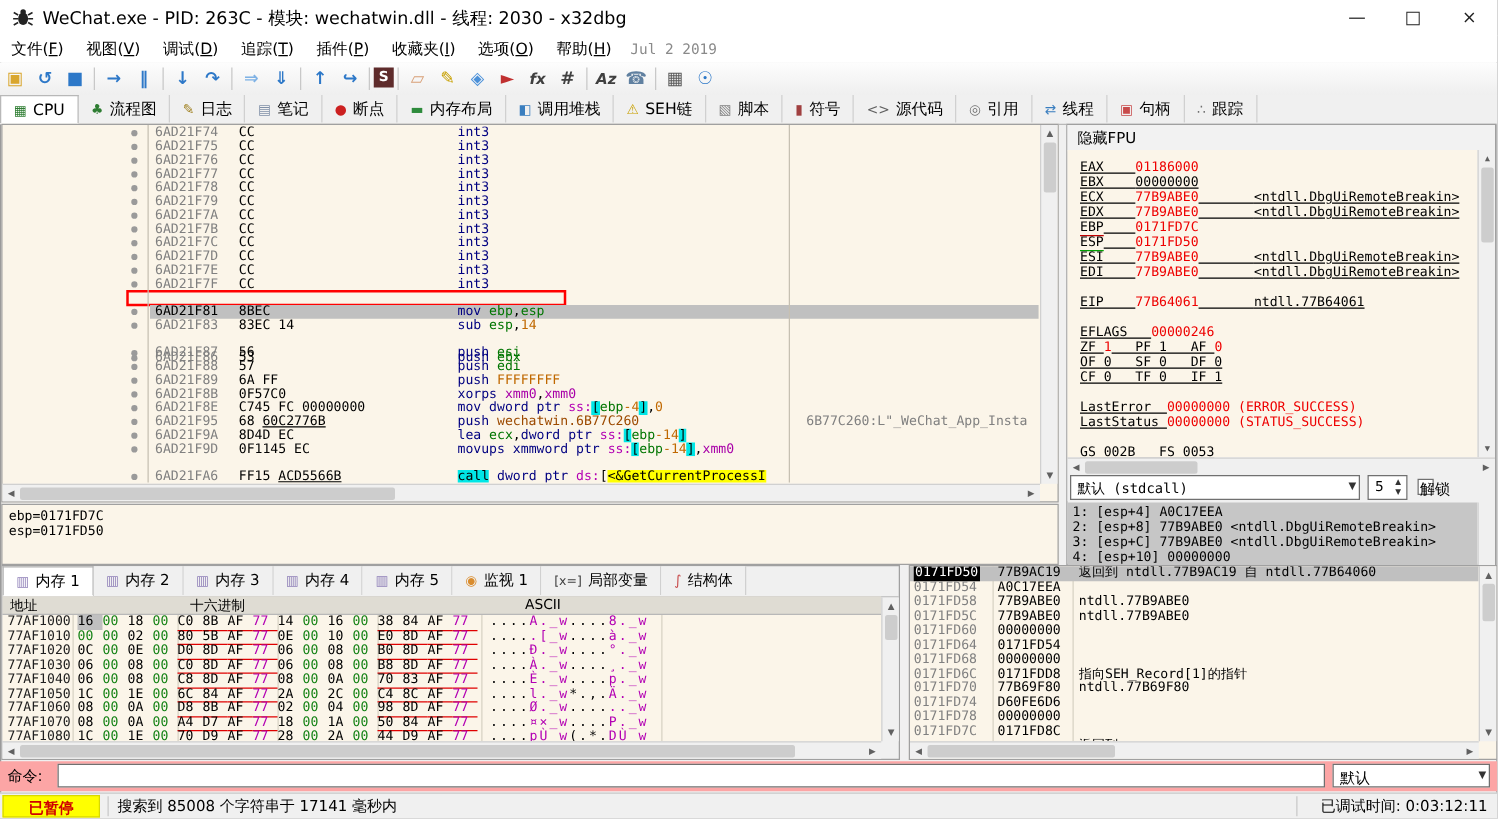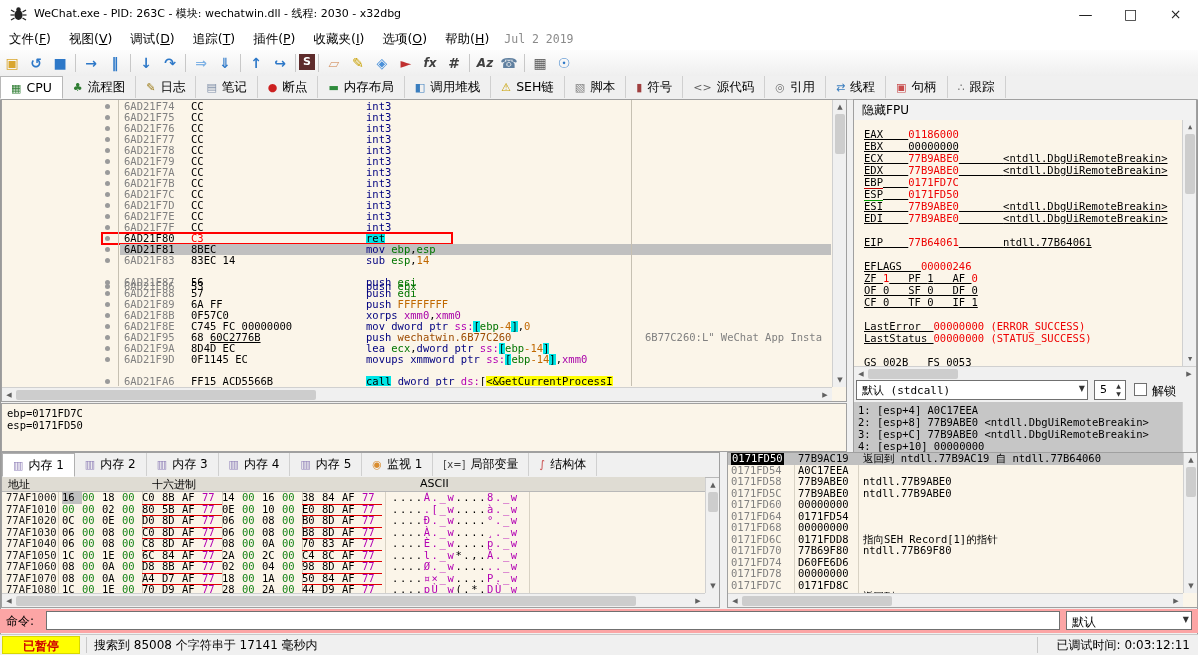--- a/index.html
+++ b/index.html
@@ -4,21 +4,21 @@
 <style>
   html,body{margin:0;padding:0;background:#D8D8D8;}
   #win{position:relative;width:1198px;height:655px;background:#F0F0F0;
        font-family:"DejaVu Sans","Liberation Sans",sans-serif;overflow:hidden;
        box-shadow:inset 0 0 0 1px #9A9A9A;}
   .mono{font-family:"DejaVu Sans Mono","Liberation Mono",monospace;}
 
   
   #titlebar{position:absolute;left:0;top:0;width:1198px;height:28px;background:#FFFFFF;
             border-bottom:1px solid #E4E4E4;}
-  #titlebar .ttl{position:absolute;left:34px;top:6px;font-size:11px;color:#000;}
+  #titlebar .ttl{position:absolute;left:34px;top:6px;font-size:14px;color:#000;}
   .winbtn{position:absolute;top:0;width:45px;height:28px;text-align:center;line-height:28px;
           font-size:14px;color:#222;}
   
   #menubar{position:absolute;left:0;top:28px;width:1198px;height:22px;background:#FFFFFF;font-size:12.5px;}
   .menuitem{display:inline-block;padding:3px 9px;color:#000;}
   .menuitem u{text-decoration:underline;}
   #builddate{display:inline-block;padding:4px 6px;color:#8A8A8A;font-family:"DejaVu Sans Mono","Liberation Mono",monospace;font-size:11.5px;}
   
   #toolbar{position:absolute;left:0;top:50px;width:1198px;height:26px;
            background:linear-gradient(#FDFDFD,#EFEFEF);border-bottom:1px solid #DADADA;}
@@ -151,21 +151,20 @@
         <div class="drow" style="top: 22px;"><span class="bp"></span><span class="addr">6AD21F76</span><span class="bytes"><span class="t-b">CC</span></span><span class="instr"><span class="t-mn">int3</span></span></div>
         <div class="drow" style="top: 33px;"><span class="bp"></span><span class="addr">6AD21F77</span><span class="bytes"><span class="t-b">CC</span></span><span class="instr"><span class="t-mn">int3</span></span></div>
         <div class="drow" style="top: 44px;"><span class="bp"></span><span class="addr">6AD21F78</span><span class="bytes"><span class="t-b">CC</span></span><span class="instr"><span class="t-mn">int3</span></span></div>
         <div class="drow" style="top: 55px;"><span class="bp"></span><span class="addr">6AD21F79</span><span class="bytes"><span class="t-b">CC</span></span><span class="instr"><span class="t-mn">int3</span></span></div>
         <div class="drow" style="top: 66px;"><span class="bp"></span><span class="addr">6AD21F7A</span><span class="bytes"><span class="t-b">CC</span></span><span class="instr"><span class="t-mn">int3</span></span></div>
         <div class="drow" style="top: 77px;"><span class="bp"></span><span class="addr">6AD21F7B</span><span class="bytes"><span class="t-b">CC</span></span><span class="instr"><span class="t-mn">int3</span></span></div>
         <div class="drow" style="top: 88px;"><span class="bp"></span><span class="addr">6AD21F7C</span><span class="bytes"><span class="t-b">CC</span></span><span class="instr"><span class="t-mn">int3</span></span></div>
         <div class="drow" style="top: 99px;"><span class="bp"></span><span class="addr">6AD21F7D</span><span class="bytes"><span class="t-b">CC</span></span><span class="instr"><span class="t-mn">int3</span></span></div>
         <div class="drow" style="top: 110px;"><span class="bp"></span><span class="addr">6AD21F7E</span><span class="bytes"><span class="t-b">CC</span></span><span class="instr"><span class="t-mn">int3</span></span></div>
         <div class="drow" style="top: 121px;"><span class="bp"></span><span class="addr">6AD21F7F</span><span class="bytes"><span class="t-b">CC</span></span><span class="instr"><span class="t-mn">int3</span></span></div>
-        <div class="drow" style="top: 132px;"><span class="bp"></span><span class="addr" style="color: rgb(0, 0, 0);">6AD21F80</span><span class="bytes"><span class="t-br">C3</span></span><span class="instr"><span class="t-cyan">ret</span></span></div>
         <div class="redboxoverlay" style="left: 99px; top: 131px; width: 352px; height: 13px;"></div>
         <div class="drow" style="top: 143px;"><div class="selbg"></div><span class="bp"></span><span class="addr" style="color: rgb(0, 0, 0);">6AD21F81</span><span class="bytes"><span class="t-b">8BEC</span></span><span class="instr"><span class="t-mn">mov </span><span class="t-reg">ebp</span><span class="t-pl">,</span><span class="t-reg">esp</span></span></div>
         <div class="drow" style="top: 154px;"><span class="bp"></span><span class="addr">6AD21F83</span><span class="bytes"><span class="t-b">83EC 14</span></span><span class="instr"><span class="t-mn">sub </span><span class="t-reg">esp</span><span class="t-pl">,</span><span class="t-num">14</span></span></div>
         <div class="drow" style="top: 180px; padding-left: 43px;"><span class="bp"></span><span class="addr">6AD21F86</span><span class="bytes"><span class="t-b">53</span></span><span class="instr"><span class="t-mn">push </span><span class="t-reg">ebx</span></span></div>
         <div class="drow" style="top: 176px;"><span class="bp"></span><span class="addr">6AD21F87</span><span class="bytes"><span class="t-b">56</span></span><span class="instr"><span class="t-mn">push </span><span class="t-reg">esi</span></span></div>
         <div class="drow" style="top: 187px;"><span class="bp"></span><span class="addr">6AD21F88</span><span class="bytes"><span class="t-b">57</span></span><span class="instr"><span class="t-mn">push </span><span class="t-reg">edi</span></span></div>
         <div class="drow" style="top: 198px;"><span class="bp"></span><span class="addr">6AD21F89</span><span class="bytes"><span class="t-b">6A FF</span></span><span class="instr"><span class="t-mn">push </span><span class="t-num">FFFFFFFF</span></span></div>
         <div class="drow" style="top: 209px;"><span class="bp"></span><span class="addr">6AD21F8B</span><span class="bytes"><span class="t-b">0F57C0</span></span><span class="instr"><span class="t-mn">xorps </span><span class="t-xmm">xmm0</span><span class="t-pl">,</span><span class="t-xmm">xmm0</span></span></div>
         <div class="drow" style="top: 220px;"><span class="bp"></span><span class="addr">6AD21F8E</span><span class="bytes"><span class="t-b">C745 FC 00000000</span></span><span class="instr"><span class="t-mn">mov </span><span class="t-mn">dword ptr </span><span class="t-seg">ss:</span><span class="t-cb">[</span><span class="t-reg">ebp</span><span class="t-num">-4</span><span class="t-cb">]</span><span class="t-pl">,</span><span class="t-num">0</span></span></div>
         <div class="drow" style="top: 231px;"><span class="bp"></span><span class="addr">6AD21F95</span><span class="bytes"><span class="t-b">68 </span><span class="t-bu">60C2776B</span></span><span class="instr"><span class="t-mn">push </span><span class="t-mod">wechatwin.6B77C260</span></span><span class="cmt">6B77C260:L"_WeChat_App_Insta</span></div>
@@ -225,21 +224,21 @@
       <div class="combo" style="left:2px;top:0;width:232px;height:20px;">
         <span class="cv mono" style="font-size:11px;">默认 (stdcall)</span>
         <span class="ca">▼</span>
       </div>
       <div class="spin" style="left:240px;top:0;width:32px;height:20px;">
         <span class="sv">5</span>
         <span class="sa" style="top:1px;">▲</span>
         <span class="sa" style="top:9px;">▼</span>
       </div>
       <span class="chk" style="left:280px;top:3px;"></span>
-      <span style="position:absolute;left:298px;top:3px;font-size:12px;">解锁</span>
+      <span style="position:absolute;left:282px;top:3px;font-size:12px;">解锁</span>
     </div>
     <div id="argspanel" class="mono" style="left:0;top:302px;right:14px;height:51px;">
         <div class="argrow" style="top: 2px;">1: [esp+4] A0C17EEA</div>
         <div class="argrow" style="top: 14px;">2: [esp+8] 77B9ABE0 &lt;ntdll.DbgUiRemoteBreakin&gt;</div>
         <div class="argrow" style="top: 26px;">3: [esp+C] 77B9ABE0 &lt;ntdll.DbgUiRemoteBreakin&gt;</div>
         <div class="argrow" style="top: 38px;">4: [esp+10] 00000000</div>
       </div>
     <div class="vscroll" style="right:0;top:302px;height:51px;"></div>
   </div>
 

